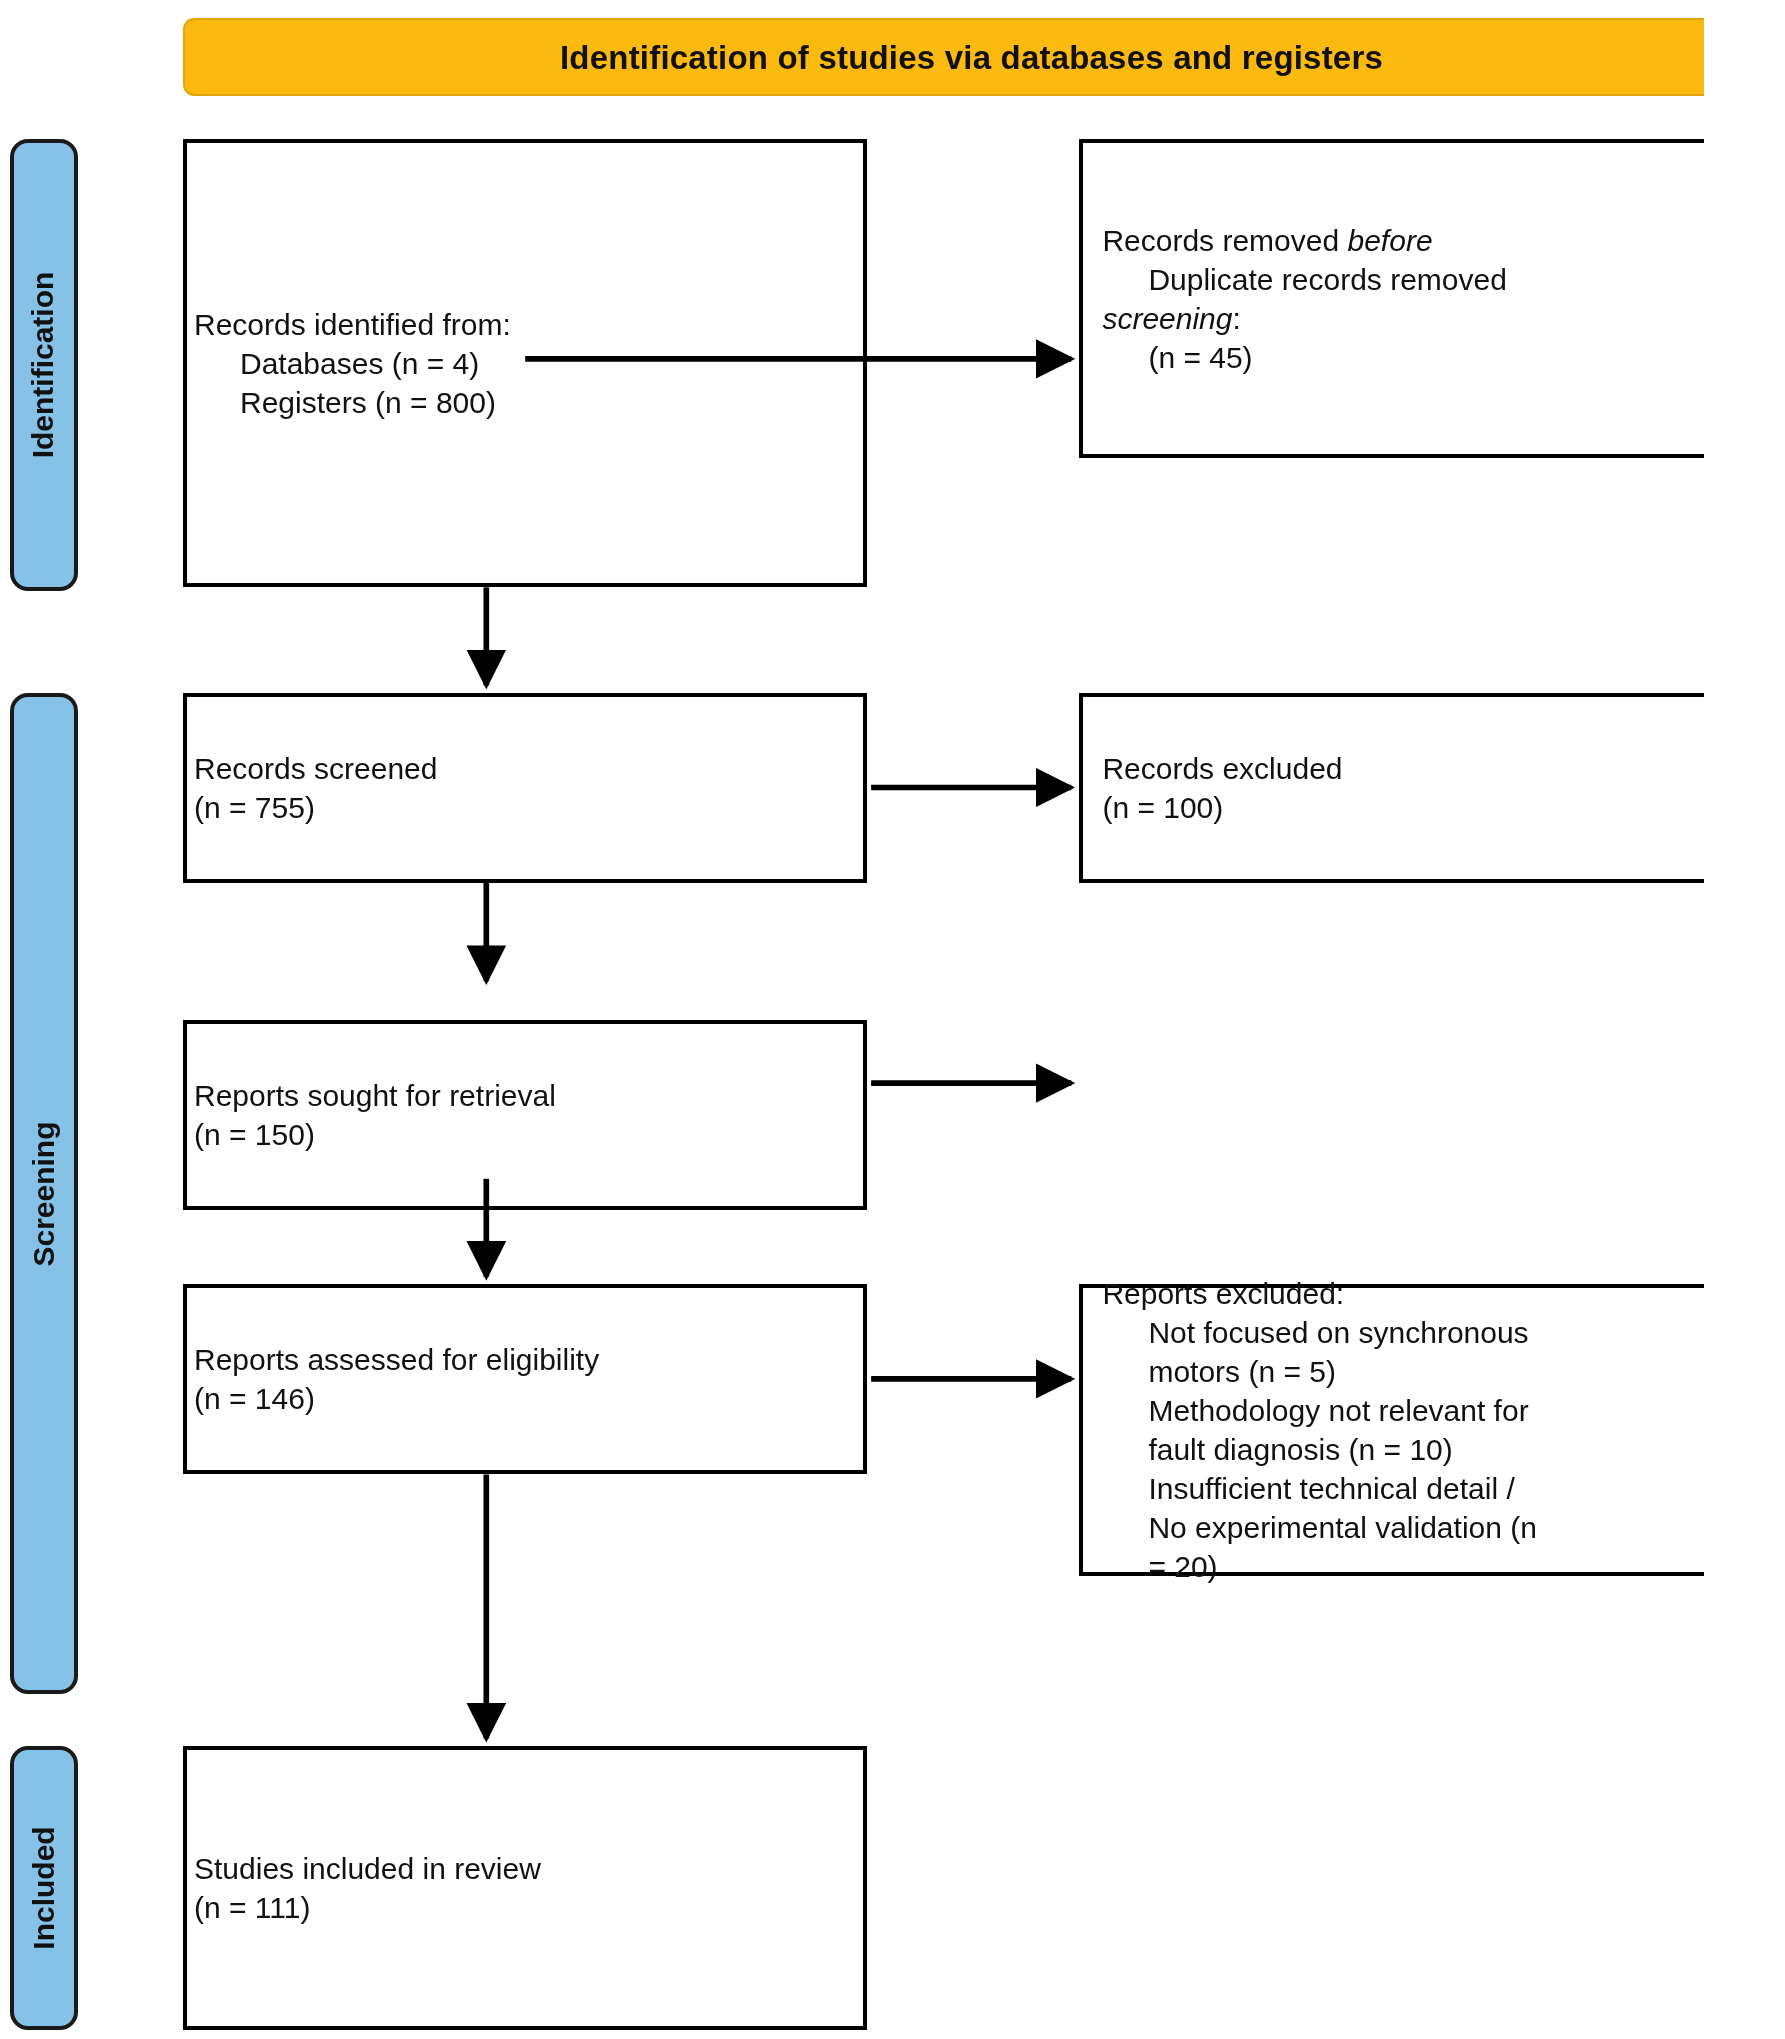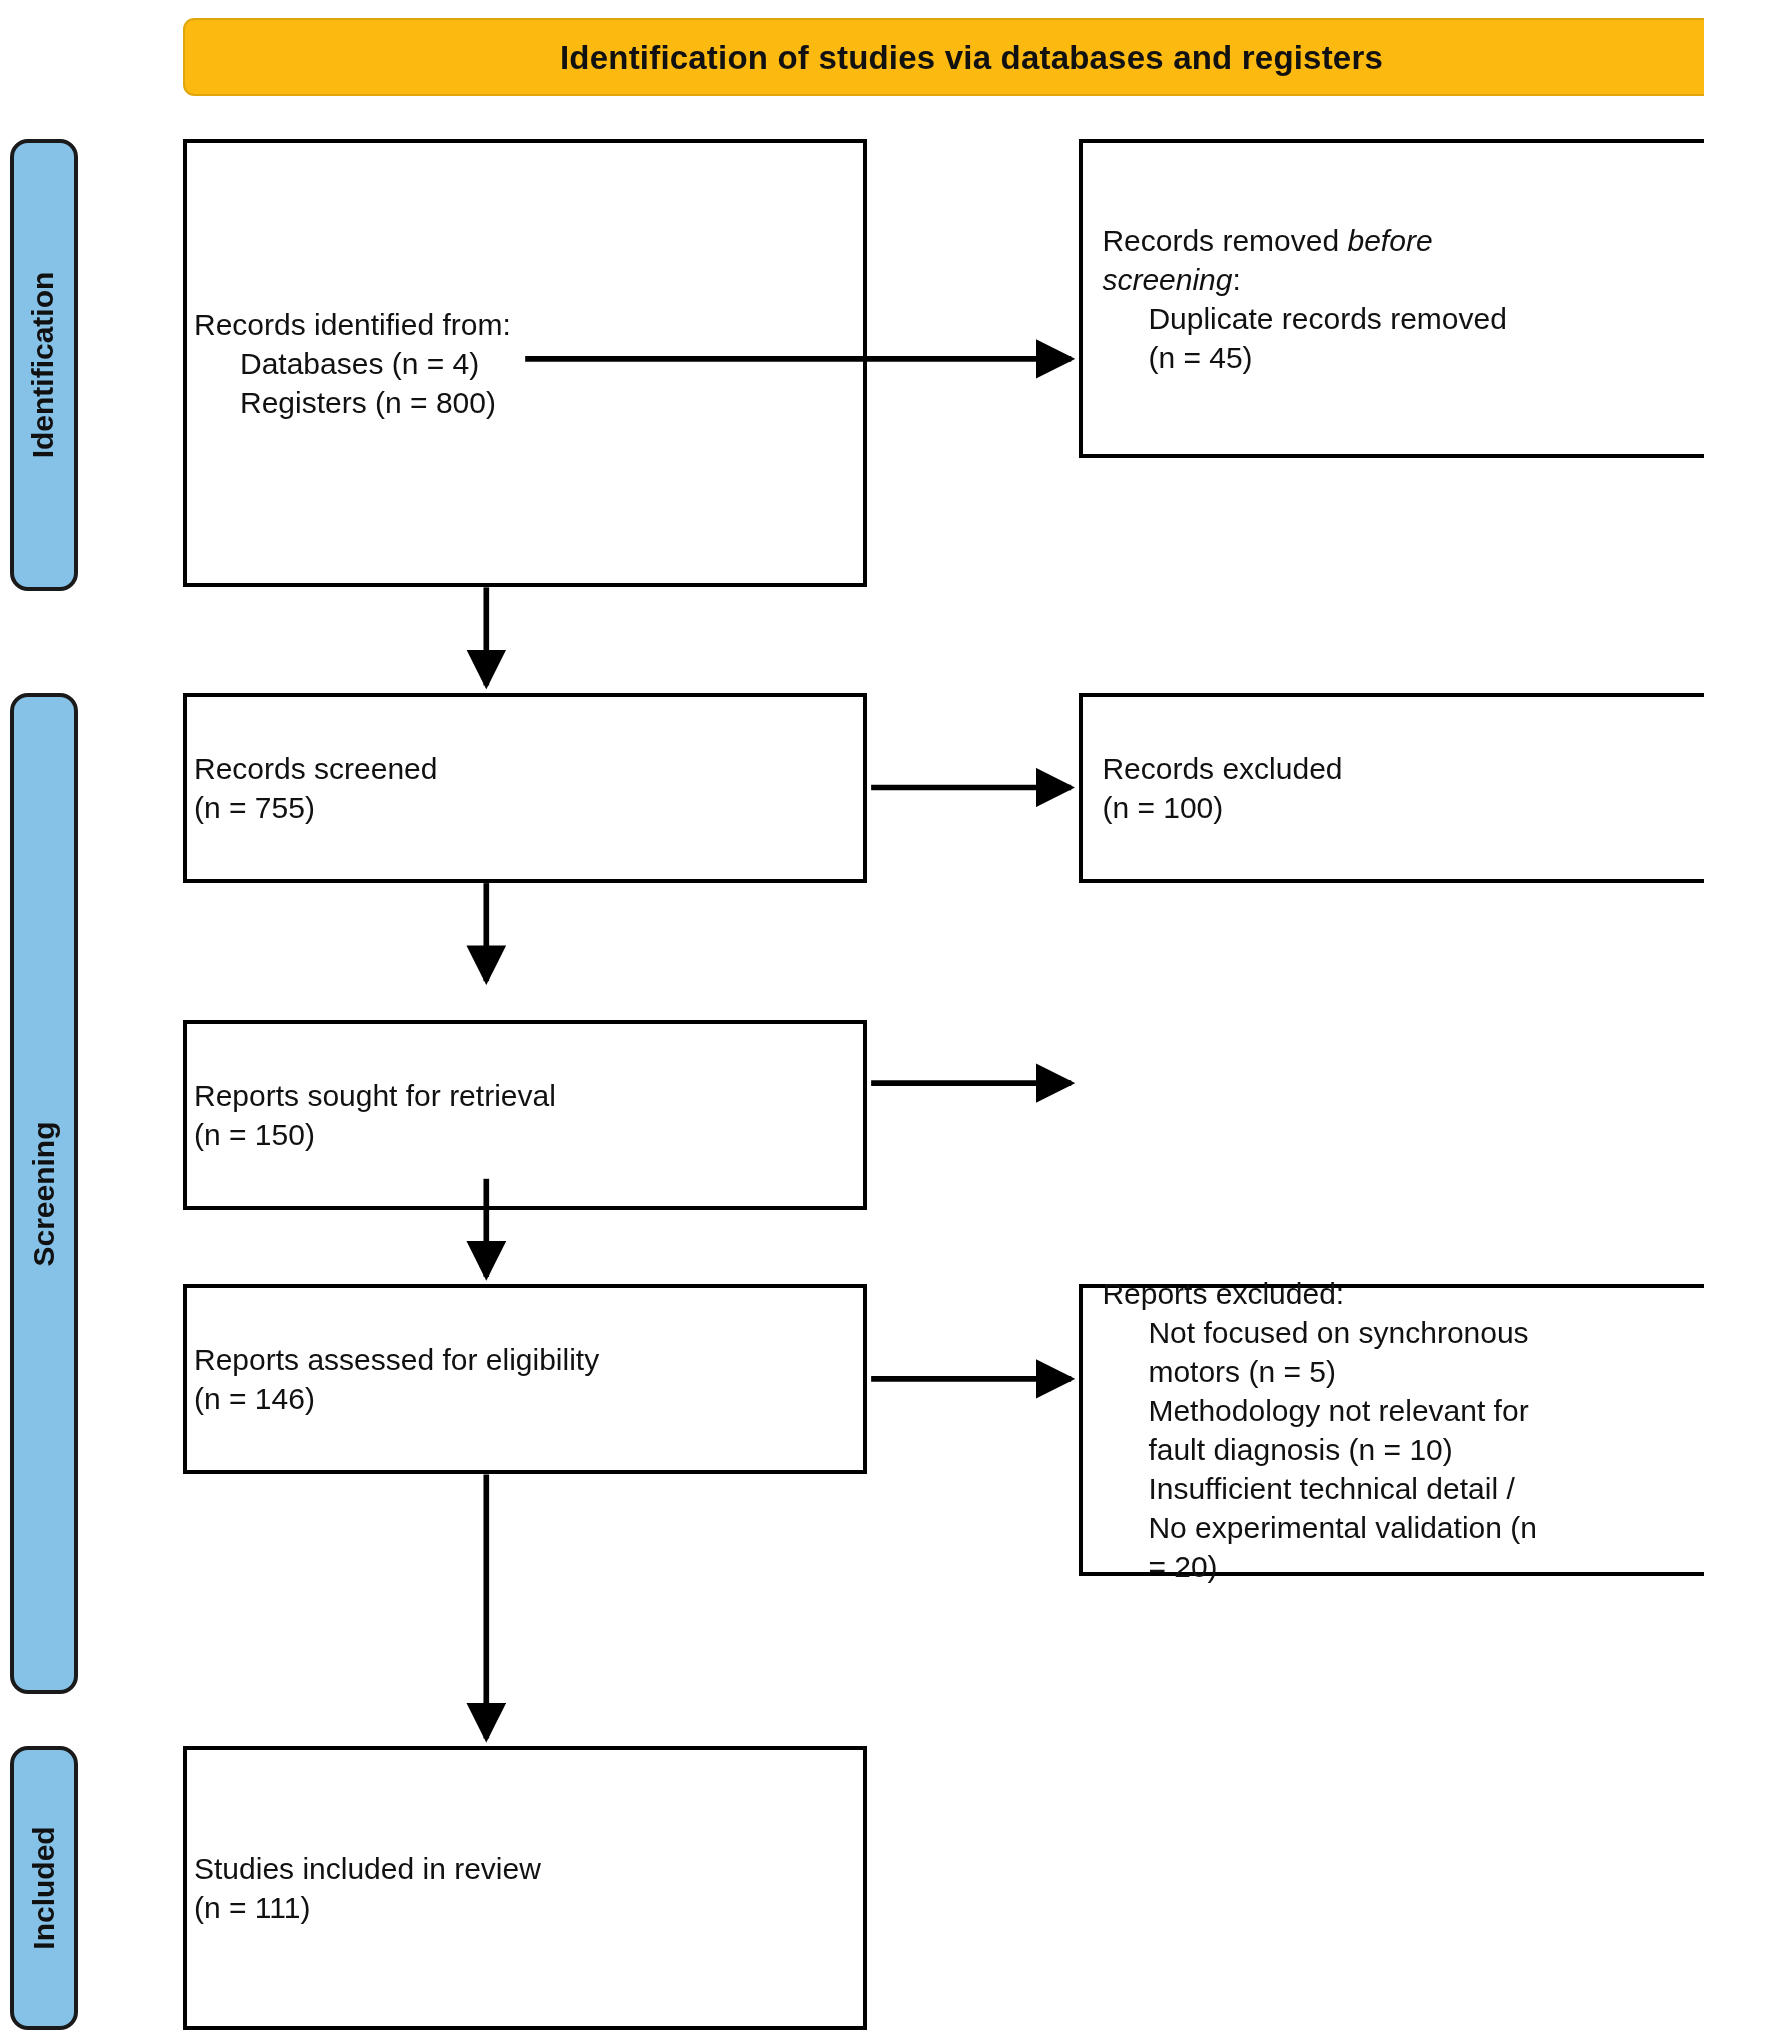--- a/index.html
+++ b/index.html
@@ -120,22 +120,22 @@
   </div>
 
   <div class="box box-left b-identified">
     <div class="line">Records identified from:</div>
     <div class="line ind">Databases (n = 4)</div>
     <div class="line ind">Registers (n = 800)</div>
   </div>
 
   <div class="box box-right b-removed">
     <div class="line"><span>Records removed </span><span class="ital">before</span></div>
+    <div class="line ind">Duplicate records removed</div>
     <div class="line"><span class="ital">screening</span><span>:</span></div>
-    <div class="line ind">Duplicate records removed</div>
     <div class="line ind">(n = 45)</div>
   </div>
 
   <div class="box box-left b-screened">
     <div class="line">Records screened</div>
     <div class="line">(n = 755)</div>
   </div>
   <div class="box box-right b-excluded">
     <div class="line">Records excluded</div>
     <div class="line">(n = 100)</div>

